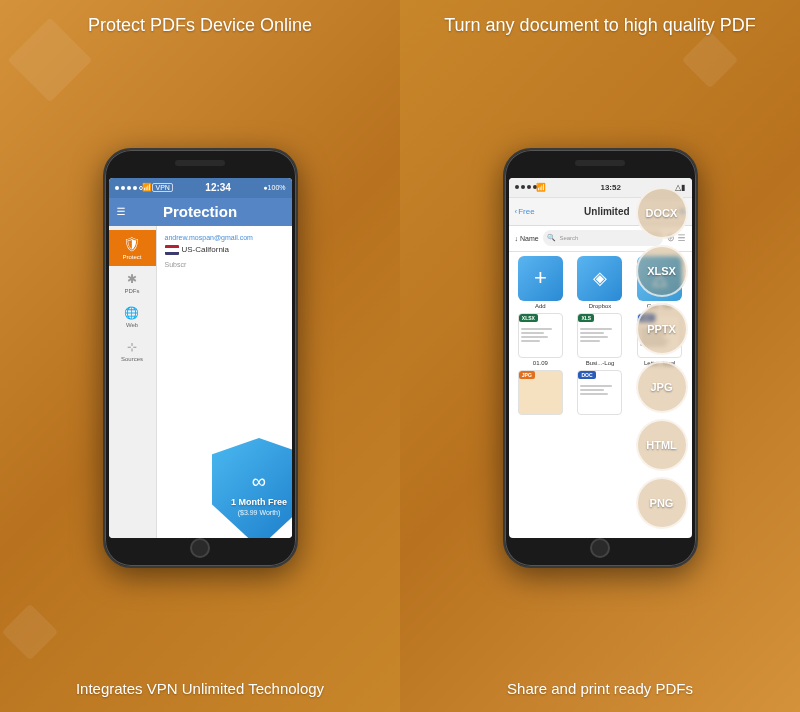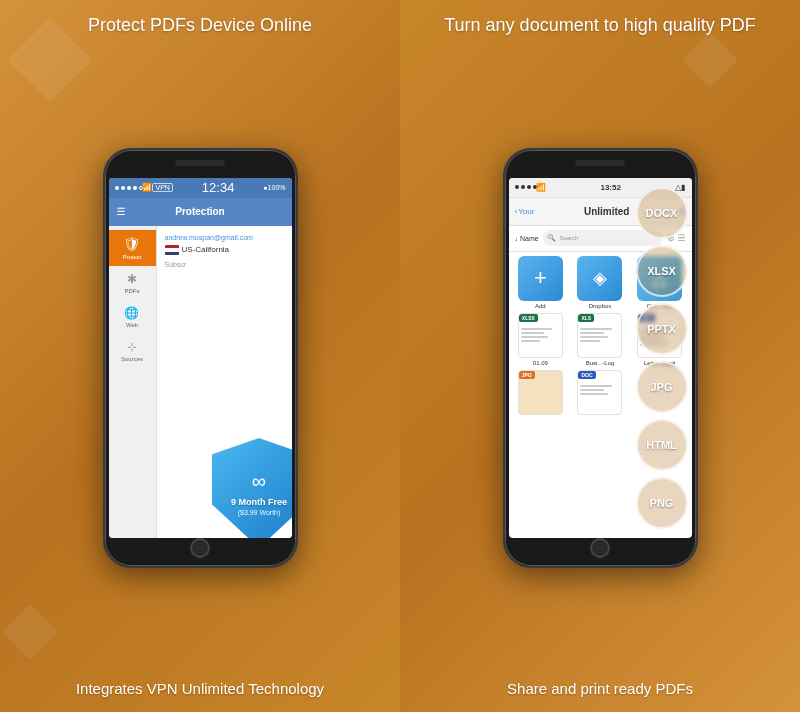--- a/index.html
+++ b/index.html
@@ -121,21 +121,21 @@
       height: 28px;
       background: #5585c5;
       display: flex;
       align-items: center;
       justify-content: center;
       position: relative;
     }
 
     .vpn-nav-bar .title {
       color: #fff;
-      font-size: 10px;
+      font-size: 15px;
       font-weight: 600;
     }
 
     .vpn-nav-bar .menu-icon {
       position: absolute;
       left: 8px;
       color: #fff;
       font-size: 10px;
     }
 
@@ -510,21 +510,21 @@
           <div class="vpn-status-bar">
             <div class="dots-status">
               <div class="dot"></div>
               <div class="dot"></div>
               <div class="dot"></div>
               <div class="dot"></div>
               <div class="dot empty"></div>
             </div>
             <span style="font-size:8px;">📶</span>
             <span style="font-size:7px; border:1px solid rgba(255,255,255,0.7); padding:0 2px; border-radius:2px;">VPN</span>
-            <span style="font-size:13px; font-weight:400; margin:0 auto;">12:34</span>
+            <span style="font-size:10px; font-weight:700; margin:0 auto;">12:34</span>
             <span style="font-size:7px;">●</span>
             <span style="font-size:7px;">100%</span>
           </div>
 
           <div class="vpn-nav-bar">
             <span class="menu-icon">☰</span>
             <span class="title">Protection</span>
           </div>
 
           <div class="vpn-body">
@@ -552,21 +552,21 @@
               <div class="vpn-email">andrew.mospan@gmail.com</div>
               <div class="vpn-location">
                 <div class="flag"></div>
                 <span>US-California</span>
               </div>
               <div class="vpn-subscription">Subscr</div>
 
               <div class="shield-overlay">
                 <div class="shield-shape">
                   <div class="shield-logo">∞</div>
-                  <div class="shield-text">9 Month Free</div>
+                  <div class="shield-text">1 Month Free</div>
                   <div class="shield-subtext">($3.99 Worth)</div>
                 </div>
               </div>
             </div>
           </div>
 
         </div>
         <div class="phone-home-button"></div>
       </div>
     </div>
@@ -594,21 +594,21 @@
             </div>
             <span style="font-size:8px; color:#333;">📶</span>
             <span style="font-size:8px; font-weight:600; color:#333; margin:0 auto;">13:52</span>
             <span style="font-size:8px; color:#333;">△</span>
             <span style="font-size:8px; color:#333;">▮</span>
           </div>
 
           <div class="doc-nav-bar">
             <div class="doc-back">
               <span>‹</span>
-              <span>Your</span>
+              <span>Free</span>
             </div>
             <div class="doc-nav-title">Unlimited</div>
             <div class="doc-nav-icons">
               <span style="color:#4a90d9; font-size:11px;">+</span>
             </div>
           </div>
 
           <div class="doc-toolbar">
             <div class="doc-sort">
               <span>↓</span>

